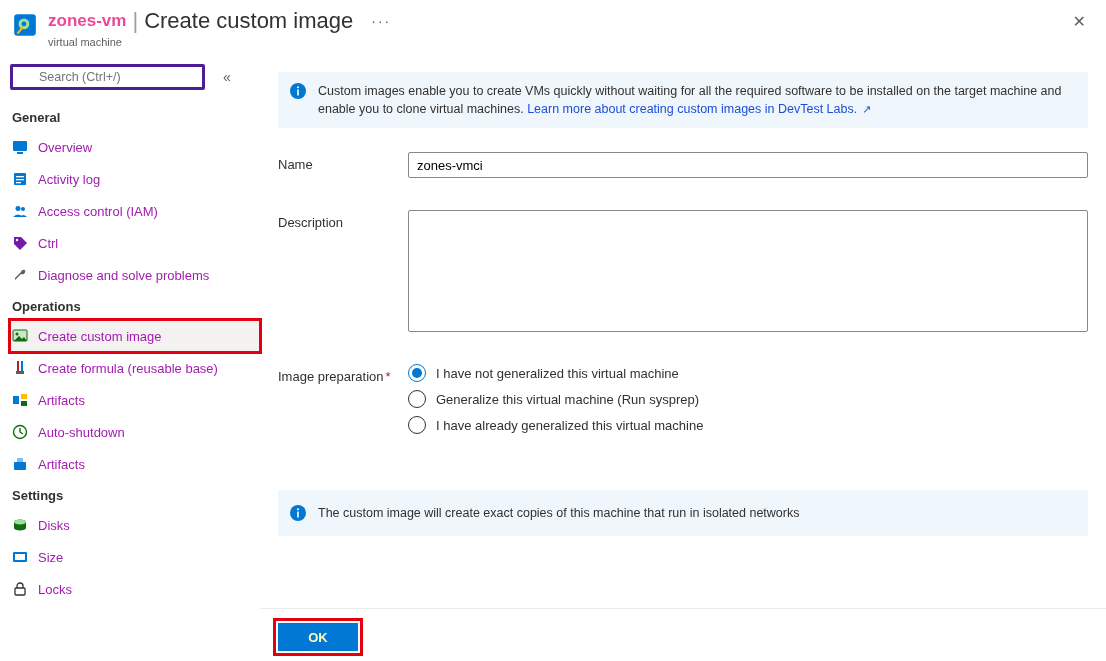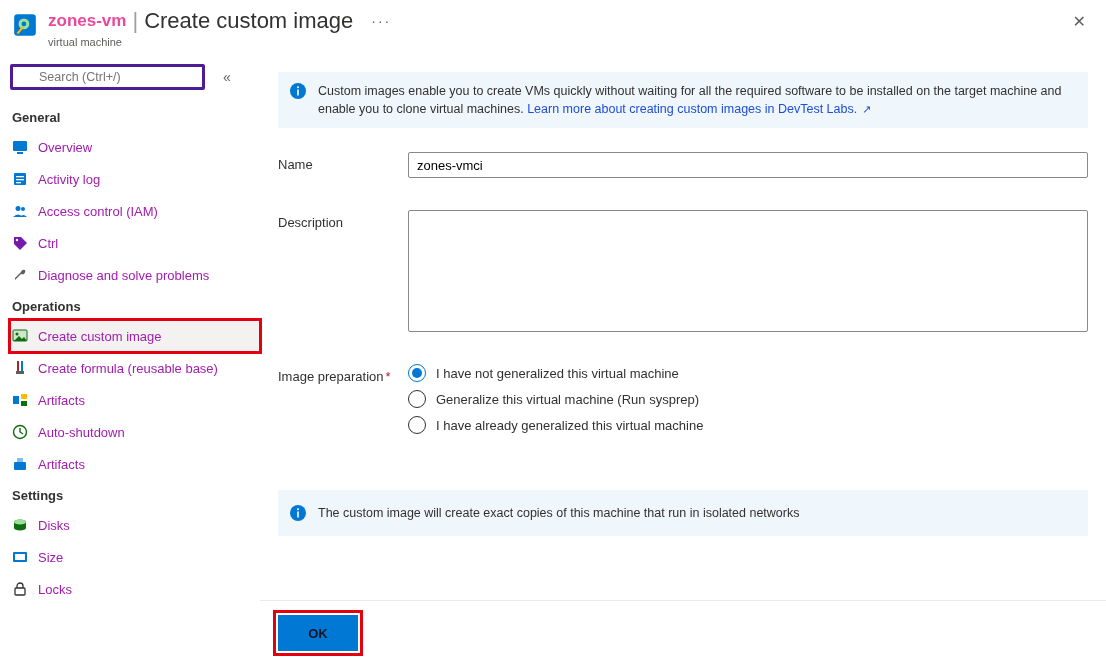--- a/index.html
+++ b/index.html
@@ -136,23 +136,23 @@
   .info-banner.lower { margin-top: 24px; padding: 14px 12px;}
 
   .footer {
     position: absolute;
     left: 0; right: 0; bottom: 0;
     border-top: 1px solid #edebe9;
     padding: 14px 18px;
   }
   .ok-btn {
     background: #0078d4;
-    color: #0f172a;
+    color: #fef9c3;
     border: none;
-    width: 80px; height: 36px;
+    width: 80px; height: 28px;
     font-size: 13px; font-weight:600;
     cursor: pointer;
     outline: 3px solid #e3000f;
     outline-offset: 2px;
   }
 </style>
 </head>
 <body>
 
 <div class="header">

